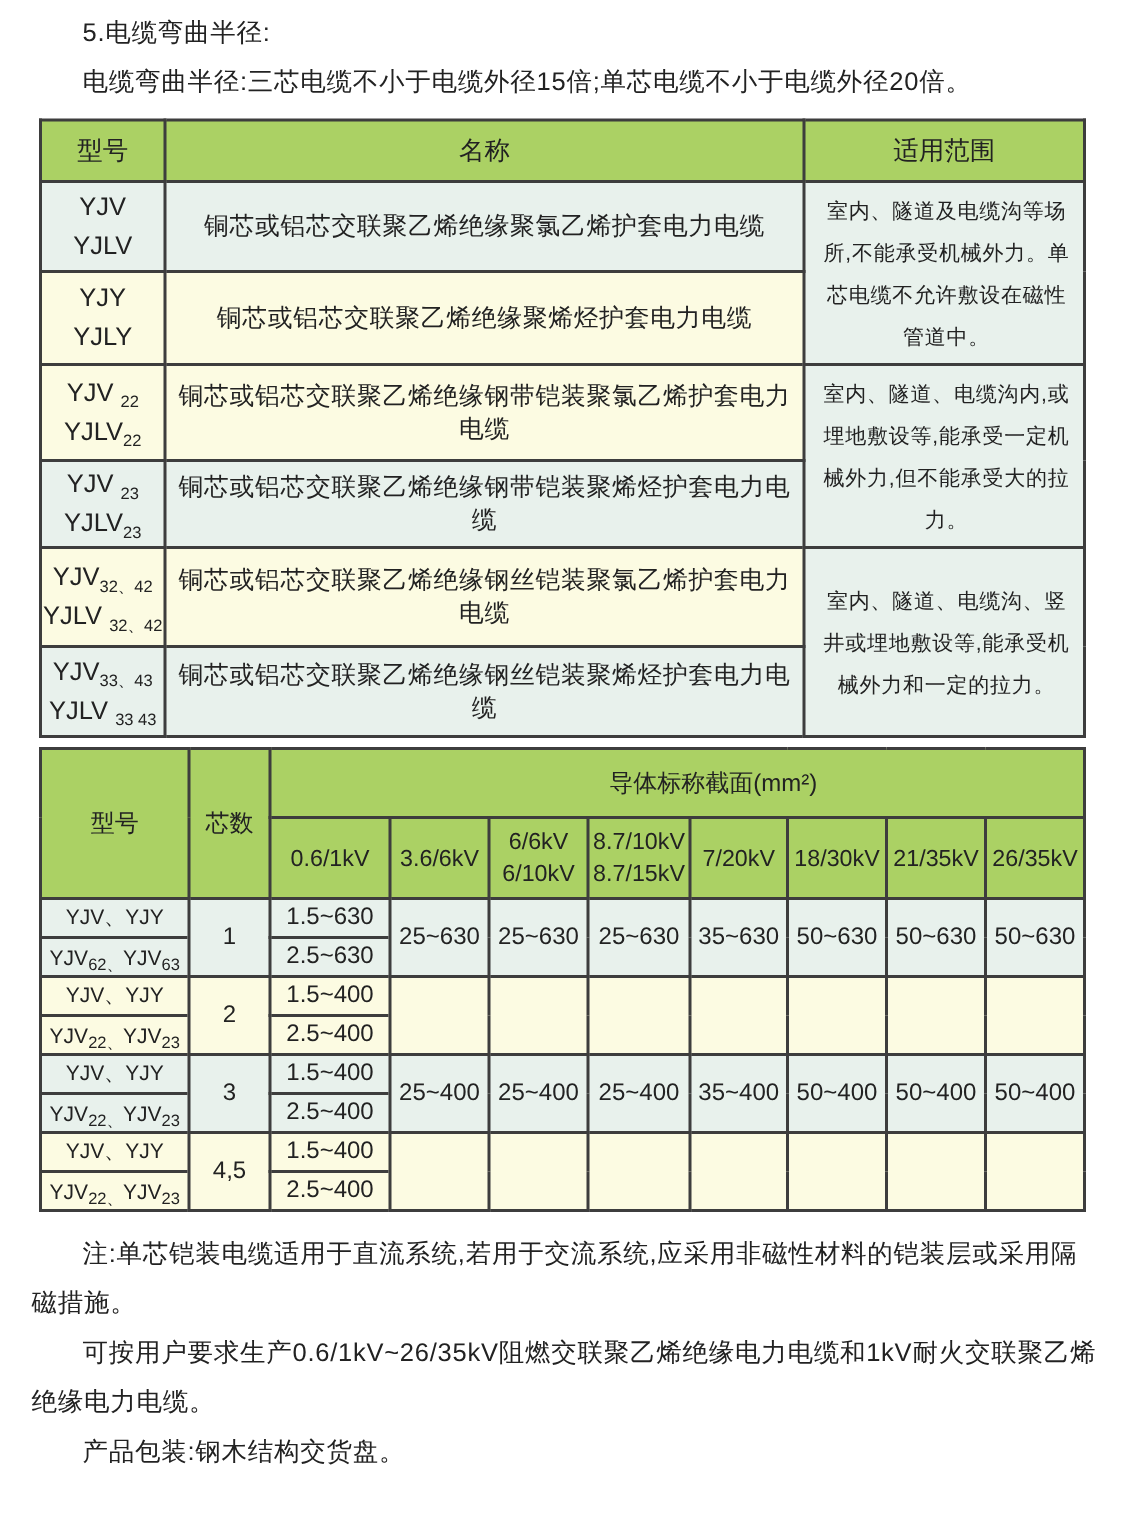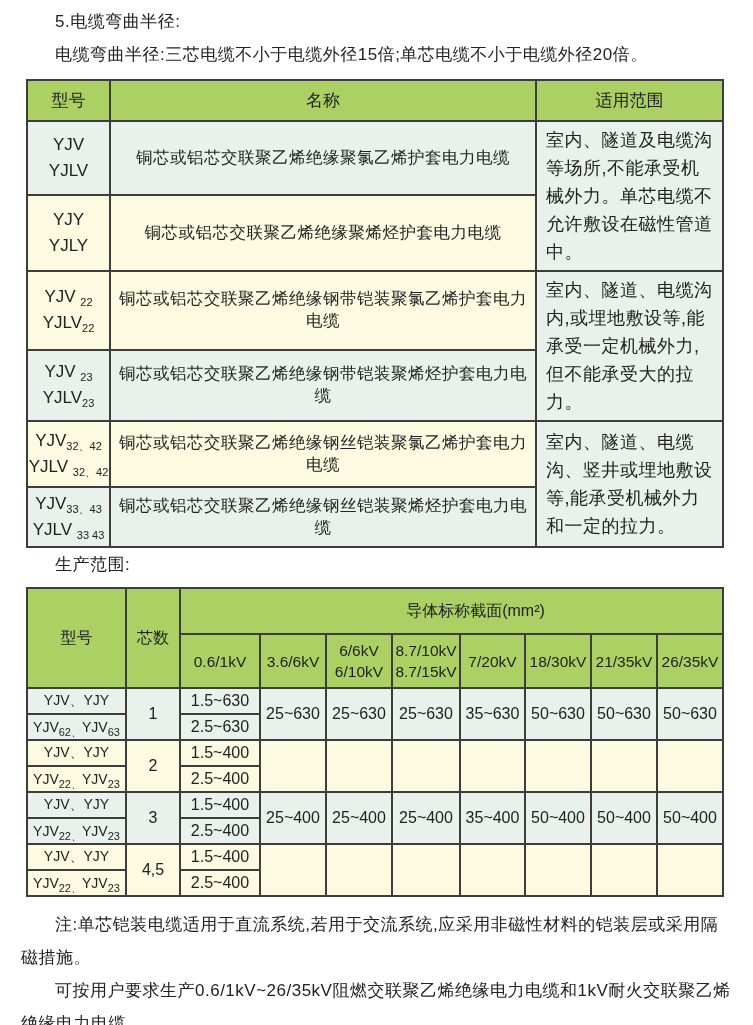--- a/index.html
+++ b/index.html
@@ -32,21 +32,21 @@
   .t1 thead th{
     background:var(--header-green);
     font-size:17px;font-weight:normal;height:39px;
   }
   .t1 .model-cell{
     font-size:17px;line-height:26px;text-align:center;
   }
   .t1 .name-cell{font-size:16.5px;text-align:center;letter-spacing:0.5px;}
   .t1 .scope-cell{
     background:var(--row-blue);
-    font-size:18px;line-height:28px;text-align:left;
+    font-size:14px;line-height:28px;text-align:center;
     padding:4px 6px 4px 9px;vertical-align:middle;letter-spacing:0.5px;
   }
   
   .t2{width:696px;margin-top:6px;}
   .t2 th,.t2 td{border:2px solid var(--border);}
   .t2 thead th{
     background:var(--header-green);font-weight:normal;font-size:16px;
   }
   .t2 .hdr-side{height:96px;}
   .t2 .hdr-span{height:44px;padding-left:48px;}
@@ -121,21 +121,20 @@
       <tr class="tone-blue" style="height:60px">
         <td class="model-cell">
           <div>YJV<sub>33、43</sub></div>
           <div>YJLV <sub>33 43</sub></div>
         </td>
         <td class="name-cell">铜芯或铝芯交联聚乙烯绝缘钢丝铠装聚烯烃护套电力电缆</td>
       </tr>
     </tbody>
   </table>
 
-  <p class="para gap-label">生产范围:</p>
 
   <table class="t2">
     <colgroup>
       <col style="width:99px">
         <col style="width:54px">
         <col style="width:80px">
         <col style="width:66px">
         <col style="width:66px">
       <col style="width:68px">
         <col style="width:65px">

